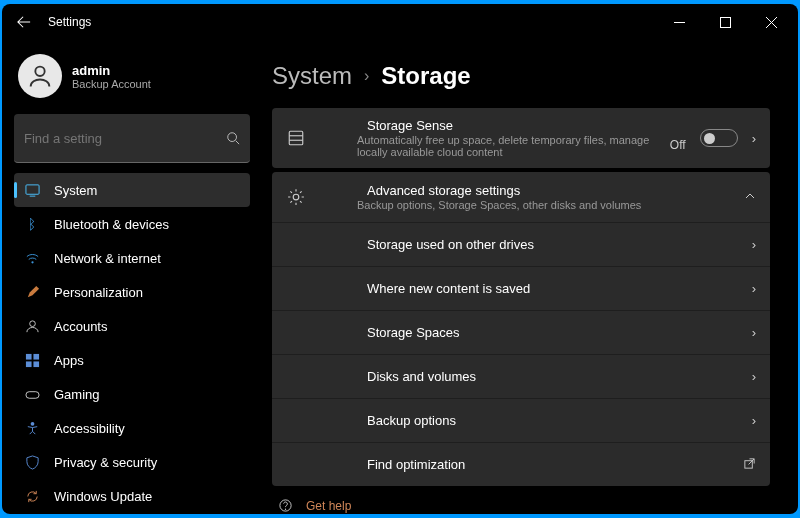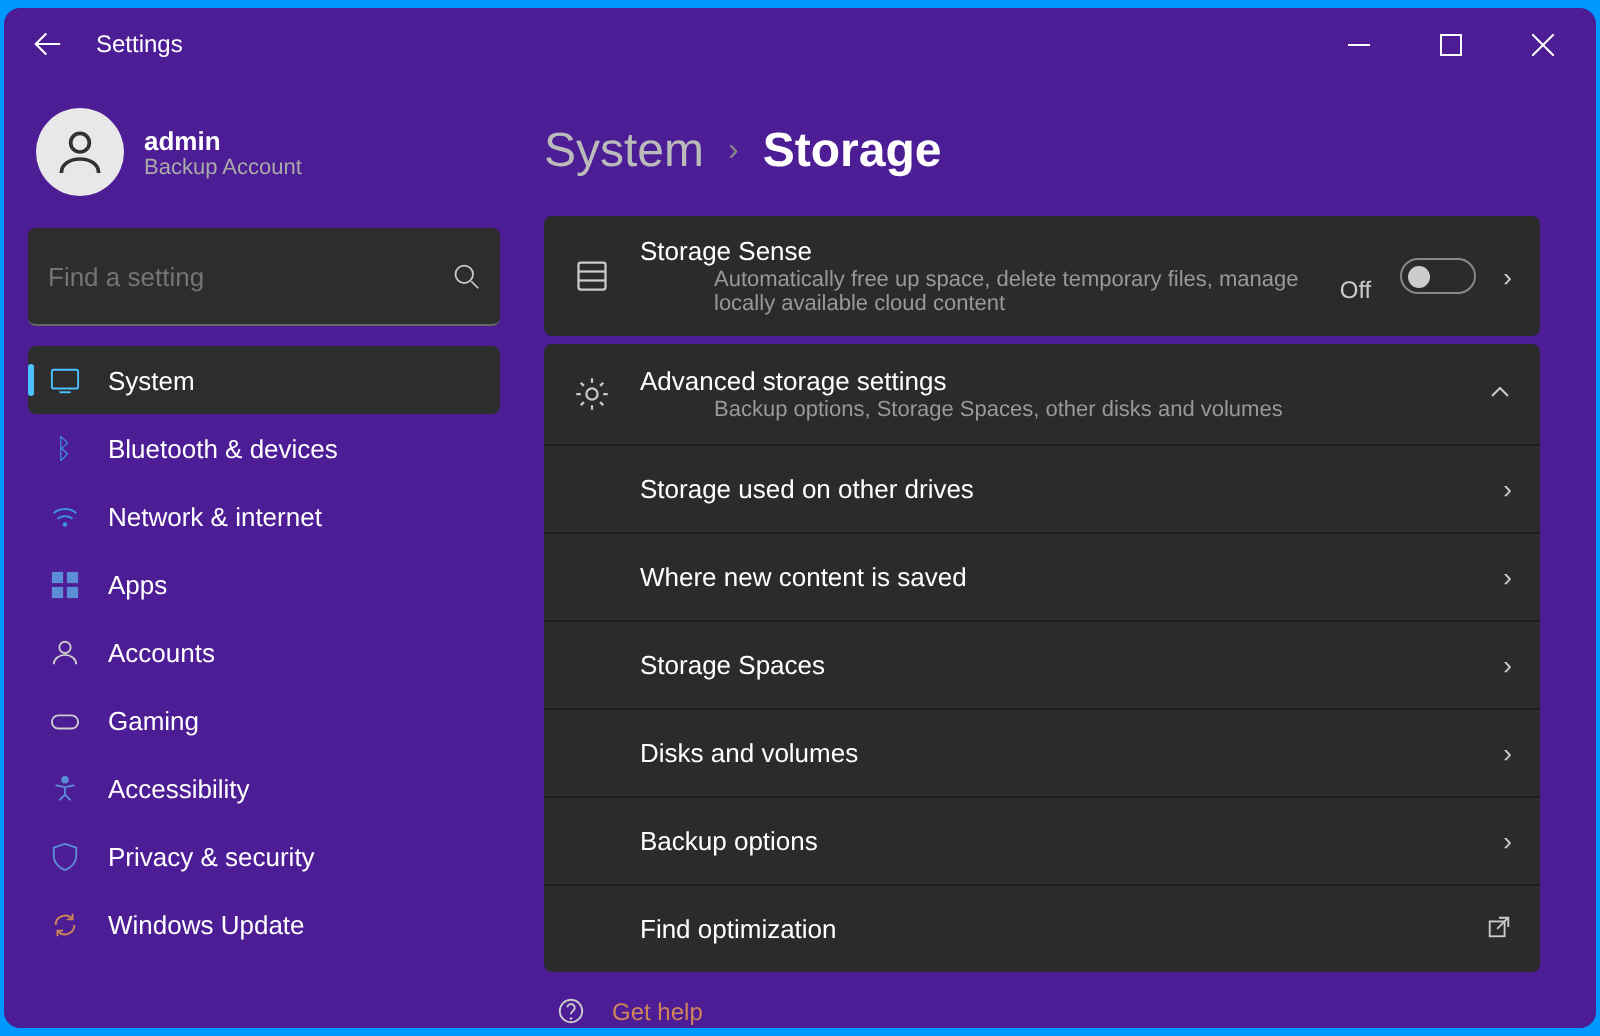--- a/index.html
+++ b/index.html
@@ -1,17 +1,17 @@
 <!DOCTYPE html>
 <html><head>
   <meta charset="utf-8">
   <style>
     * { margin: 0; padding: 0; box-sizing: border-box; }
     body { font-family: 'Segoe UI', sans-serif; background: #0099ff; width: 800px; height: 518px; overflow: hidden; }
-    .window { background: #4c1d95; width: 796px; height: 510px; margin: 4px 2px; border-radius: 8px; display: flex; flex-direction: column; color: #fff; overflow: hidden; }
+    .window { background: #000000; width: 796px; height: 510px; margin: 4px 2px; border-radius: 8px; display: flex; flex-direction: column; color: #fff; overflow: hidden; }
     .titlebar { display: flex; align-items: center; height: 36px; padding: 0 4px; }
     .back-btn { width: 36px; height: 36px; display: flex; align-items: center; justify-content: center; cursor: pointer; }
     .title { font-size: 12px; margin-left: 6px; color: #fff; }
     .win-controls { margin-left: auto; display: flex; }
     .win-btn { width: 46px; height: 36px; display: flex; align-items: center; justify-content: center; cursor: pointer; }
     .content { display: flex; flex: 1; overflow: hidden; }
     .sidebar { width: 260px; padding: 6px 12px 12px 12px; overflow-y: auto; }
     .profile { display: flex; align-items: center; padding: 8px 4px 16px 4px; gap: 10px; }
     .avatar { width: 44px; height: 44px; border-radius: 50%; background: #e8e8e8; display: flex; align-items: center; justify-content: center; }
     .profile-text .name { font-size: 13px; font-weight: 600; }
@@ -25,21 +25,21 @@
     .nav-icon { width: 16px; height: 16px; display: flex; align-items: center; justify-content: center; font-size: 14px; }
     .main { flex: 1; padding: 22px 28px 12px 10px; overflow-y: auto; }
     .breadcrumb { display: flex; align-items: center; gap: 12px; margin-bottom: 18px; font-size: 24px; }
     .crumb-parent { color: #bbb; font-weight: 400; cursor: pointer; }
     .crumb-sep { color: #888; font-size: 16px; }
     .crumb-current { font-weight: 600; }
     .card { background: #2b2b2b; border-radius: 4px; margin-bottom: 4px; }
     .card-row { display: flex; align-items: center; padding: 10px 14px; cursor: pointer; gap: 14px; min-height: 50px; }
     .card-icon { width: 20px; display: flex; justify-content: center; color: #ccc; }
     .card-text { flex: 1; }
-    .card-title { font-size: 13px; }
+    .card-title { font-size: 13px; margin-left: 47px; }
     .card-sub { font-size: 11px; color: #999; margin-top: 1px; margin-left: 37px; }
     .card-right { display: flex; align-items: center; gap: 14px; }
     .toggle-label { font-size: 12px; color: #ccc; margin-top: 13px; }
     .toggle { width: 38px; height: 18px; border-radius: 10px; border: 1px solid #888; background: #2b2b2b; position: relative; }
     .toggle::after { content: ''; position: absolute; width: 11px; height: 11px; border-radius: 50%; background: #ccc; top: 2.5px; left: 3px; }
     .chev { color: #ccc; font-size: 13px; }
     .sub-list .card-row { padding-left: 48px; border-top: 1px solid #1e1e1e; min-height: 44px; }
     .help-row { display: flex; align-items: center; gap: 12px; padding: 8px 4px; font-size: 12px; cursor: pointer; }
     .help-row .label { color: #d08658; }
     .help-row .hicon { width: 18px; color: #ccc; display: flex; justify-content: center; }
@@ -119,36 +119,44 @@
               <svg width="15" height="15" viewBox="0 0 16 16">
                 <path d="M2 6c3-3 9-3 12 0M4 9c2-2 6-2 8 0" stroke="#3b94d9" fill="none"></path>
                 <circle cx="8" cy="12" r="1.2" fill="#3b94d9"></circle>
               </svg>
             </span>
             <span>Network &amp; internet</span>
           </li>
         <li class="nav-item">
             <span class="nav-icon">
               <svg width="15" height="15" viewBox="0 0 16 16">
+                <path d="M3 13l2-5 7-7 3 3-7 7-5 2z" fill="#c97b3e"></path>
+              </svg>
+            </span>
+            <span>Personalization</span>
+          </li>
+        <li class="nav-item">
+            <span class="nav-icon">
+              <svg width="15" height="15" viewBox="0 0 16 16">
+                <circle cx="8" cy="5" r="3" stroke="#ccc" fill="none"></circle>
+                <path d="M2 14c0-3 3-5 6-5s6 2 6 5" stroke="#ccc" fill="none"></path>
+              </svg>
+            </span>
+            <span>Accounts</span>
+          </li>
+        <li class="nav-item">
+            <span class="nav-icon">
+              <svg width="15" height="15" viewBox="0 0 16 16">
                 <rect x="1" y="1" width="6" height="6" fill="#5b8dd6"></rect>
                 <rect x="9" y="1" width="6" height="6" fill="#5b8dd6"></rect>
                 <rect x="1" y="9" width="6" height="6" fill="#5b8dd6"></rect>
                 <rect x="9" y="9" width="6" height="6" fill="#5b8dd6"></rect>
               </svg>
             </span>
             <span>Apps</span>
-          </li>
-        <li class="nav-item">
-            <span class="nav-icon">
-              <svg width="15" height="15" viewBox="0 0 16 16">
-                <circle cx="8" cy="5" r="3" stroke="#ccc" fill="none"></circle>
-                <path d="M2 14c0-3 3-5 6-5s6 2 6 5" stroke="#ccc" fill="none"></path>
-              </svg>
-            </span>
-            <span>Accounts</span>
           </li>
         <li class="nav-item">
             <span class="nav-icon">
               <svg width="15" height="15" viewBox="0 0 16 16">
                 <rect x="1" y="5" width="14" height="7" rx="3.5" stroke="#ccc" fill="none"></rect>
               </svg>
             </span>
             <span>Gaming</span>
           </li>
         <li class="nav-item">

